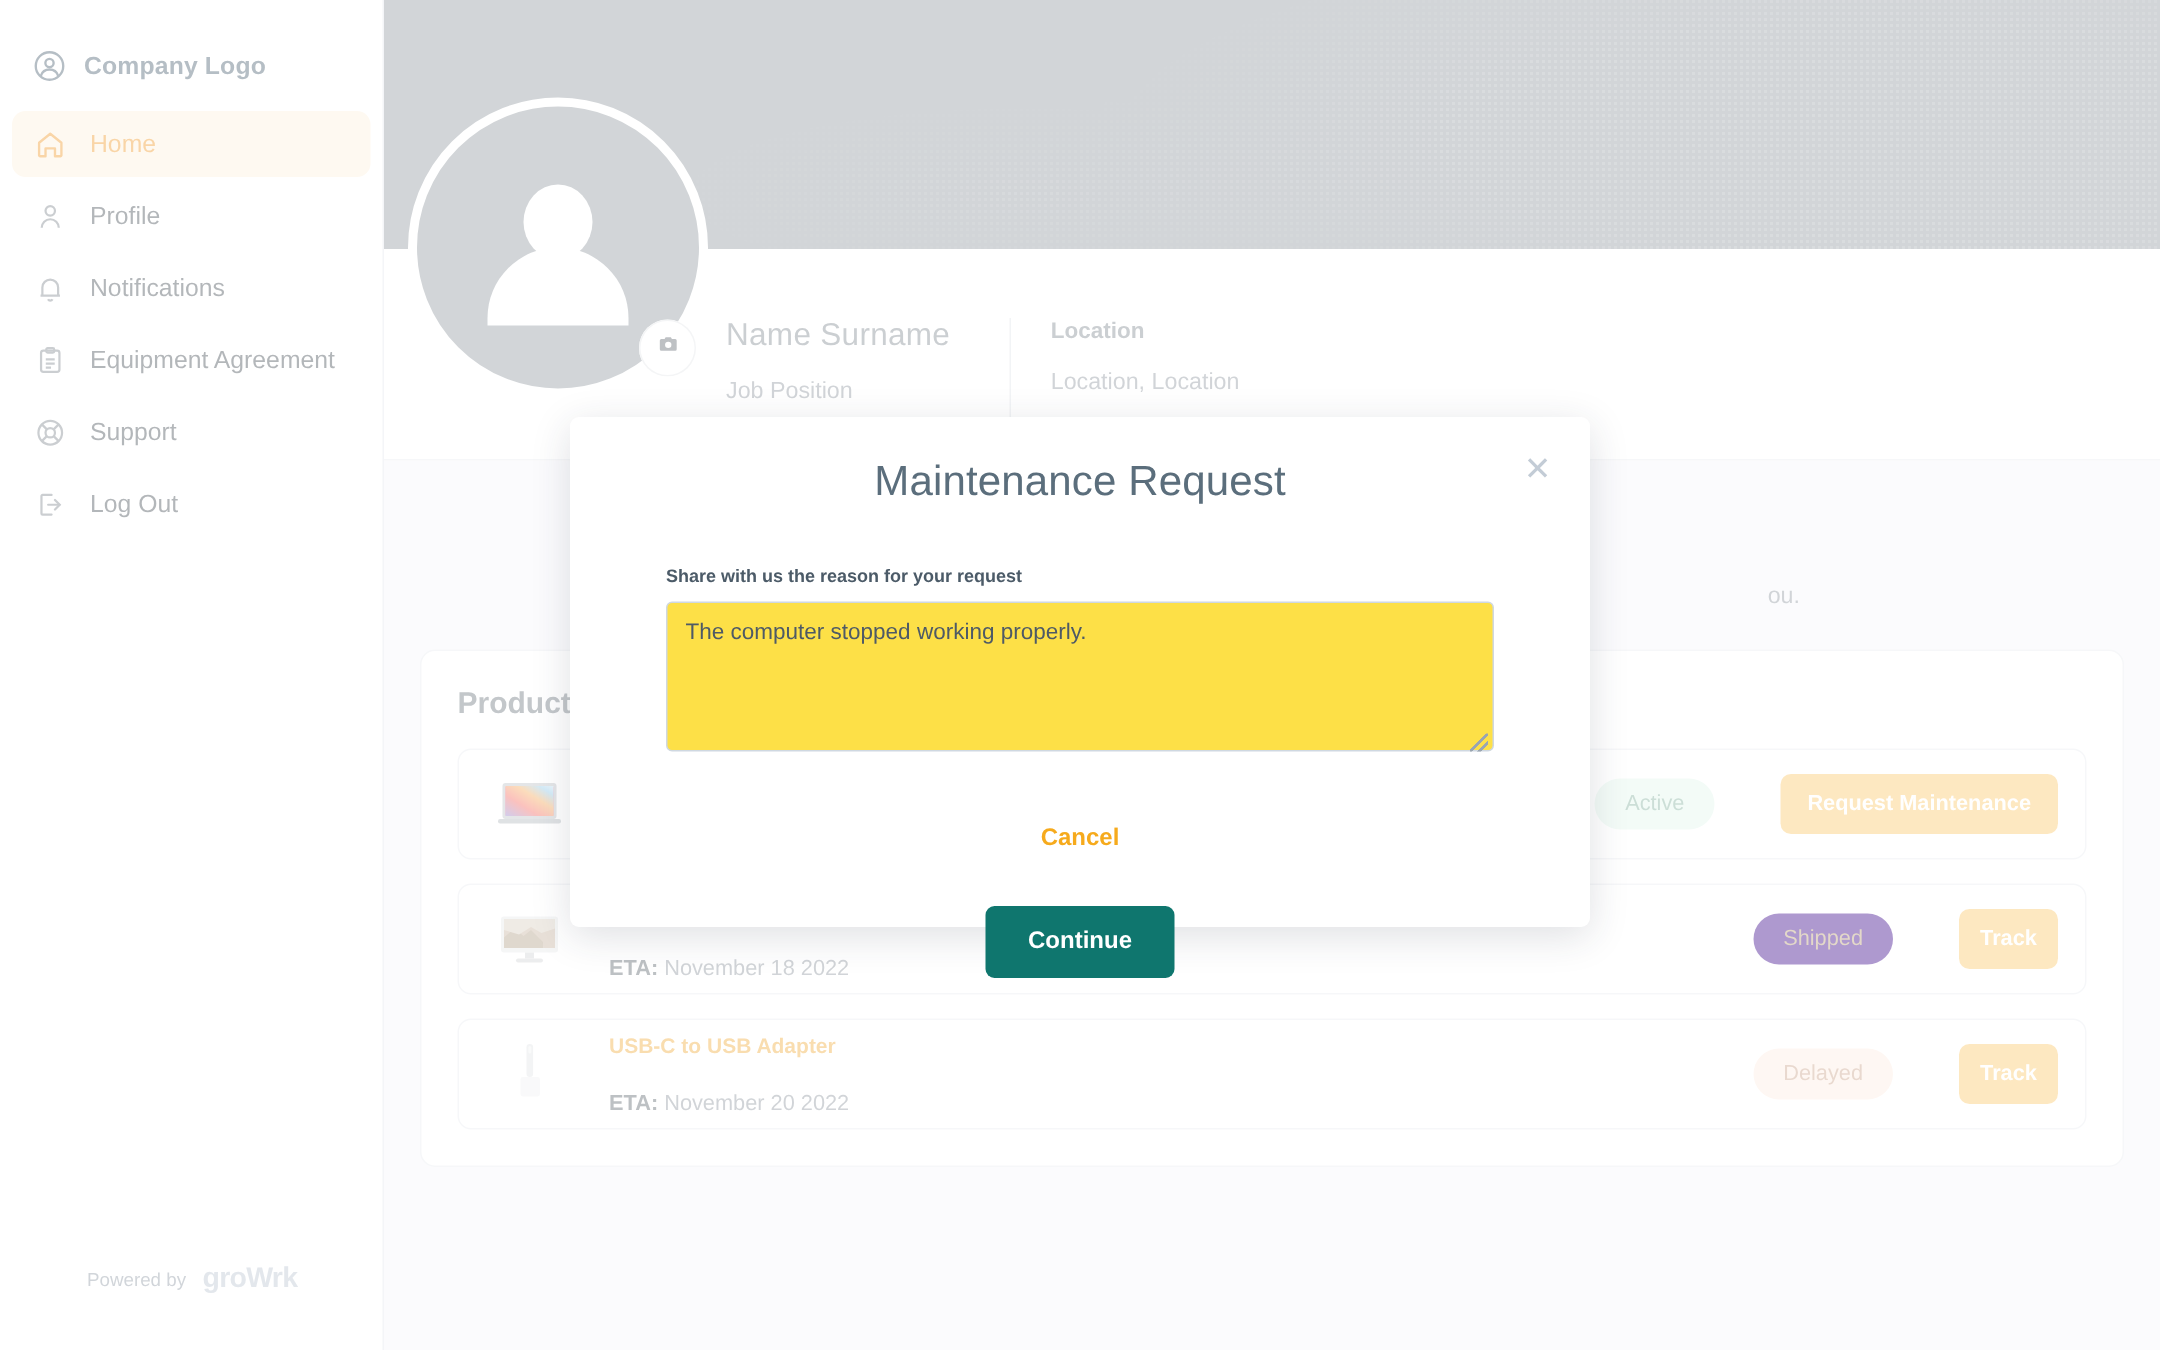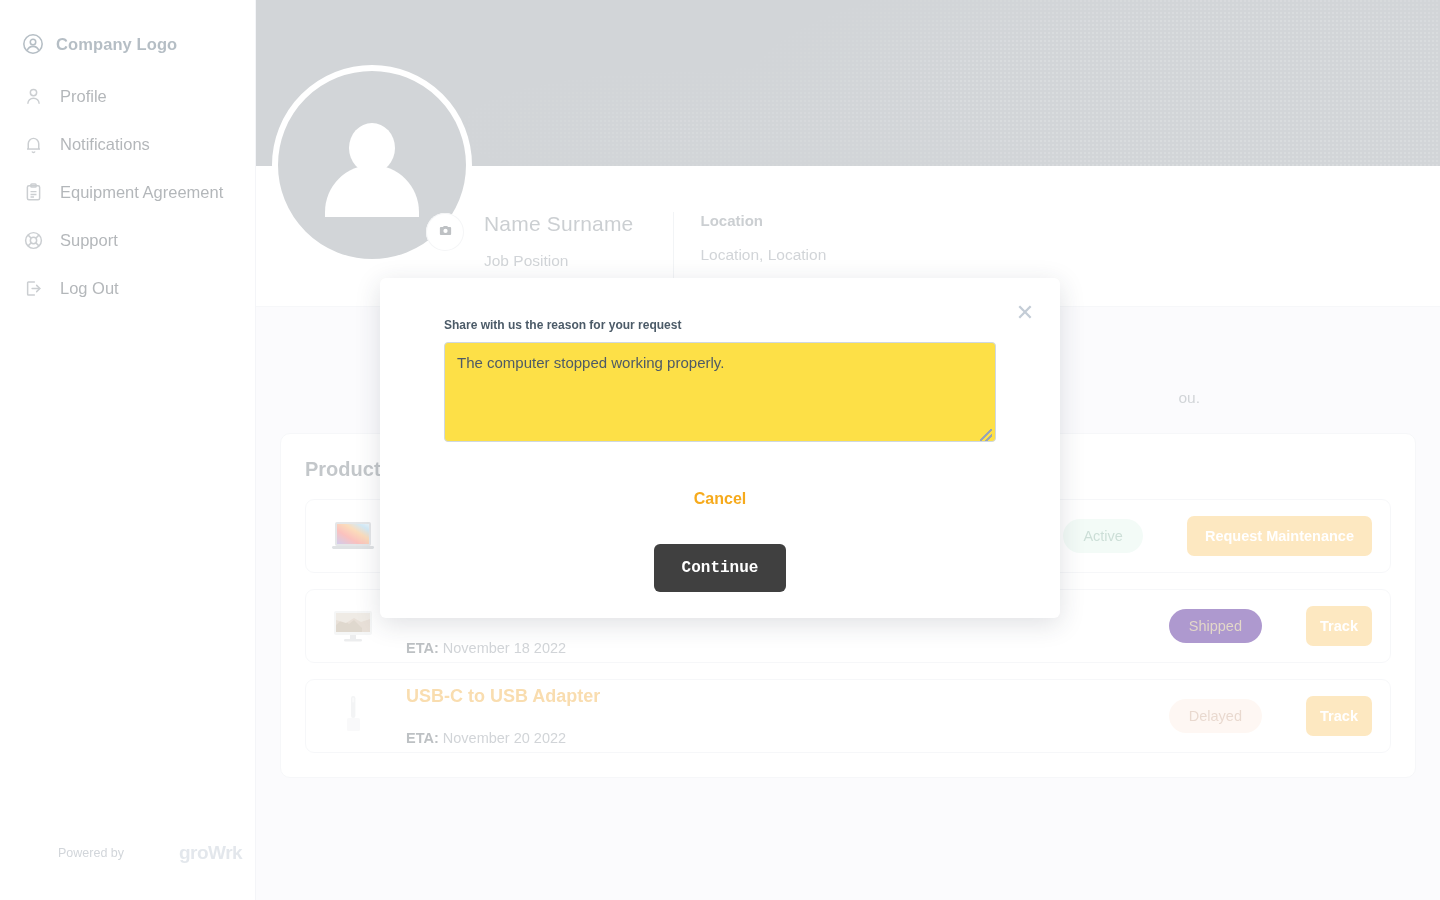--- a/index.html
+++ b/index.html
@@ -41,21 +41,21 @@
   .nav-item.active { background: #fdf1e0; color: #f2a33c; }
   .nav-ico { width: 22px; height: 22px; display: flex; align-items: center; justify-content: center; flex: 0 0 22px; }
   .nav-ico svg { display: block; }
 
   .powered {
     position: absolute; left: 58px; bottom: 36px;
     display: flex; align-items: center; gap: 11px;
   }
   .powered-label { font-size: 12.5px; color: #9aa3ad; }
   .powered-logo {
-    font-size: 19px; font-weight: bold; color: #c2cbd6; letter-spacing: -0.5px; margin-left: 44px;
+    font-size: 19px; font-weight: bold; color: #c2cbd6; letter-spacing: -0.5px;
   }
 
   
   .main { flex: 1; position: relative; height: 900px; background: #f6f7fb; }
 
   .hero {
     height: 166px; position: relative; overflow: hidden;
     background: #9ba2a8;
   }
   .hero-map {
@@ -136,21 +136,21 @@
 
   .prow {
     display: flex; align-items: center;
     border: 1px solid #eceef2; border-radius: 9px;
     height: 74px; margin-bottom: 16px; padding: 0 18px 0 16px;
     background: #fff;
   }
   .prow:last-child { margin-bottom: 0; }
   .thumb { width: 62px; flex: 0 0 62px; display: flex; align-items: center; justify-content: center; }
   .pinfo { flex: 1; padding-left: 22px; }
-  .pname { font-size: 18px; font-weight: bold; color: #f2b34e; }
+  .pname { font-size: 14px; font-weight: bold; color: #f2b34e; }
   .peta { font-size: 14.5px; color: #9aa1a8; margin-top: 23px; }
   .peta b { color: #6e757c; }
   .badge {
     font-size: 14.5px; border-radius: 20px; padding: 9px 20px;
     white-space: nowrap; margin-right: 44px;
   }
   .badge-active { background: #e4f7ee; color: #8fb7a6; }
   .badge-shipped { background: #4c1d95; color: #c0a887; }
   .badge-delayed { background: #fdeee4; color: #ceab96; }
   .act-btn {
@@ -203,22 +203,22 @@
   .modal-actions {
     display: flex; align-items: center; justify-content: center;
     gap: 28px; margin-top: 36px; flex-direction: column;
   }
   .btn-cancel {
     background: none; border: none; cursor: pointer;
     font-size: 16px; font-weight: bold; color: #f6aa1c; font-family: inherit;
     padding: 8px 4px;
   }
   .btn-continue {
-    background: #404040; border: none; border-radius: 6px; cursor: pointer;
-    font-size: 16px; font-weight: bold; color: #ffffff; font-family: Liberation Mono, monospace;
+    background: #0f766e; border: none; border-radius: 6px; cursor: pointer;
+    font-size: 16px; font-weight: bold; color: #ffffff; font-family: Liberation Sans, sans-serif;
     padding: 15px 28px;
   }
 </style>
 </head>
 <body>
 
 <div class="app">
 
   <aside class="sidebar">
 
@@ -228,20 +228,28 @@
           <circle cx="12" cy="12" r="10"></circle>
           <circle cx="12" cy="9.8" r="3"></circle>
           <path d="M5.7 19.2a6.6 6.6 0 0 1 12.6 0"></path>
         </svg>
       </span>
       <span class="brand-text">Company Logo</span>
     </div>
 
     <nav class="nav">
 
+      <div class="nav-item active">
+        <span class="nav-ico">
+          <svg width="21" height="21" viewBox="0 0 24 24" fill="none" stroke="#f2a33c" stroke-width="1.8" stroke-linejoin="round">
+            <path d="M3.5 10.5 12 3.6l8.5 6.9V20a.8.8 0 0 1-.8.8h-4.1v-6H8.4v6H4.3a.8.8 0 0 1-.8-.8z"></path>
+          </svg>
+        </span>
+        <span class="nav-label">Home</span>
+      </div>
 
       <div class="nav-item">
         <span class="nav-ico">
           <svg width="21" height="21" viewBox="0 0 24 24" fill="none" stroke="#8c939a" stroke-width="1.7">
             <circle cx="12" cy="7.5" r="3.6"></circle>
             <path d="M5.5 20.4a6.5 6.5 0 0 1 13 0"></path>
           </svg>
         </span>
         <span class="nav-label">Profile</span>
       </div>
@@ -415,20 +423,21 @@
         </div>
 
       </section>
     </div>
   </main>
 
   <div class="overlay"></div>
 
   <div class="modal">
     <button class="modal-close">✕</button>
+    <div class="modal-title">Maintenance Request</div>
     <div class="modal-body">
       <div class="field-label">Share with us the reason for your request</div>
       <div class="ta-wrap">
         <textarea class="ta" placeholder="" style="">The computer stopped working properly.</textarea>
         <span class="ta-grip"></span>
       </div>
       <div class="modal-actions">
         <button class="btn-cancel">Cancel</button>
         <button class="btn-continue">Continue</button>
       </div>

